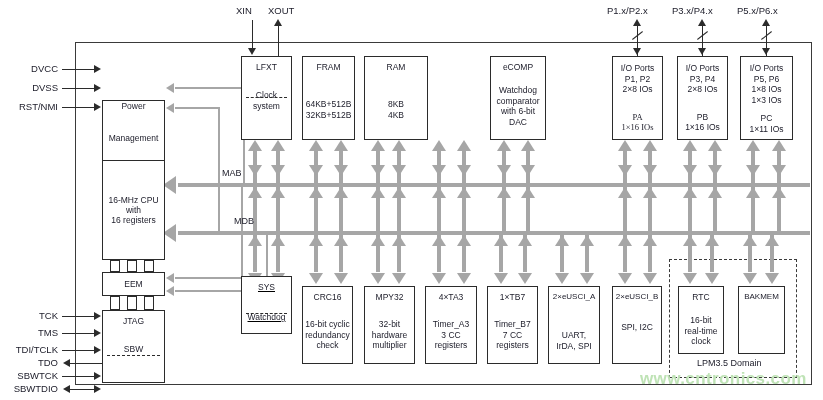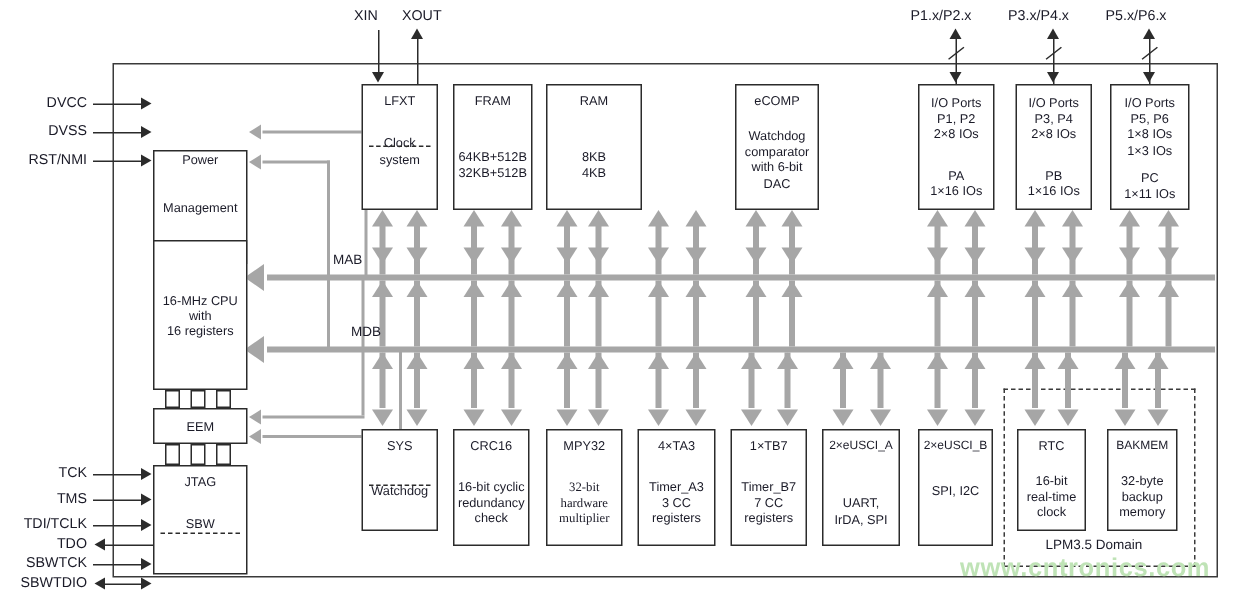--- a/index.html
+++ b/index.html
@@ -221,21 +221,21 @@
       <div>DAC</div>
     </div>
   </div>
 
   <div class="blk" style="left:612px;top:56px;width:51px;height:84px;">
     <div class="body" style="margin-top:6px;">
       <div>I/O Ports</div>
       <div>P1, P2</div>
       <div>2×8 IOs</div>
     </div>
-    <div class="body" style="margin-top:17px;">
+    <div class="body" style="margin-top:17px;font-family:Liberation Serif, serif;">
       <div>PA</div>
       <div>1×16 IOs</div>
     </div>
   </div>
 
   <div class="blk" style="left:677px;top:56px;width:51px;height:84px;">
     <div class="body" style="margin-top:6px;">
       <div>I/O Ports</div>
       <div>P3, P4</div>
       <div>2×8 IOs</div>
@@ -252,40 +252,40 @@
       <div>P5, P6</div>
       <div>1×8 IOs</div>
       <div>1×3 IOs</div>
     </div>
     <div class="body" style="margin-top:8px;">
       <div>PC</div>
       <div>1×11 IOs</div>
     </div>
   </div>
 
-  <div class="blk" style="left:241px;top:286px;width:51px;height:68px;">
+  <div class="blk" style="left:241px;top:276px;width:51px;height:58px;text-decoration:underline;">
     <div class="t head">SYS</div>
     <div class="dashsep" style="top:36px;"></div>
     <div class="body" style="margin-top:20px;">
       <div>Watchdog</div>
     </div>
   </div>
 
   <div class="blk" style="left:302px;top:286px;width:51px;height:78px;">
     <div class="t head">CRC16</div>
     <div class="body" style="margin-top:17px;">
       <div>16-bit cyclic</div>
       <div>redundancy</div>
       <div>check</div>
     </div>
   </div>
 
   <div class="blk" style="left:364px;top:286px;width:51px;height:78px;">
     <div class="t head">MPY32</div>
-    <div class="body" style="margin-top:17px;font-family:Liberation Serif, serif;">
+    <div class="body" style="margin-top:17px;">
       <div>32-bit</div>
       <div>hardware</div>
       <div>multiplier</div>
     </div>
   </div>
 
   <div class="blk" style="left:425px;top:286px;width:52px;height:78px;">
     <div class="t head">4×TA3</div>
     <div class="body" style="margin-top:17px;">
       <div>Timer_A3</div>
@@ -325,25 +325,20 @@
     <div class="t head">RTC</div>
     <div class="body" style="margin-top:13px;">
       <div>16-bit</div>
       <div>real-time</div>
       <div>clock</div>
     </div>
   </div>
 
   <div class="blk" style="left:738px;top:286px;width:47px;height:68px;">
     <div class="t head" style="font-size:8px;">BAKMEM</div>
-    <div class="body" style="margin-top:13px;">
-      <div>32-byte</div>
-      <div>backup</div>
-      <div>memory</div>
-    </div>
   </div>
 
   <div id="stubs">
       <div class="gvline" style="left: 253px; top: 145px; height: 38px;"></div>
       <div class="garrU" style="left: 248px; top: 140px;"></div>
       <div class="garrD" style="left: 248px; top: 165px;"></div>
       <div class="gvline" style="left: 253px; top: 187px; height: 44px;"></div>
       <div class="garrU" style="left: 248px; top: 187px;"></div>
       <div class="gvline" style="left: 276px; top: 145px; height: 38px;"></div>
       <div class="garrU" style="left: 271px; top: 140px;"></div>

